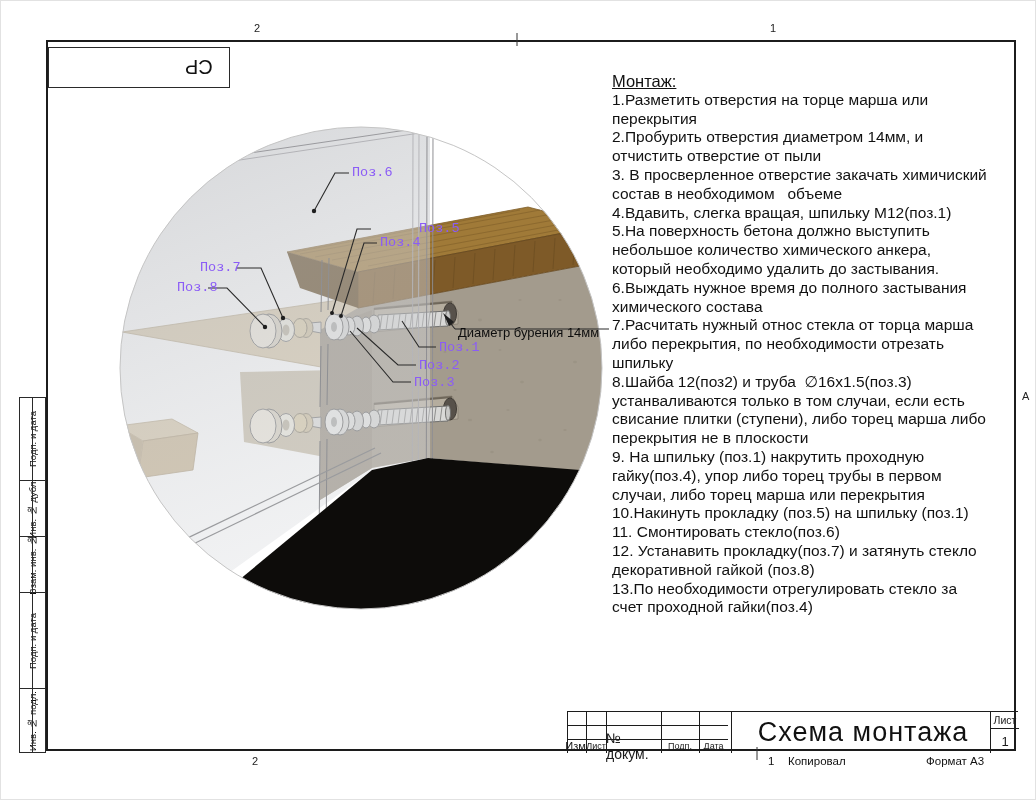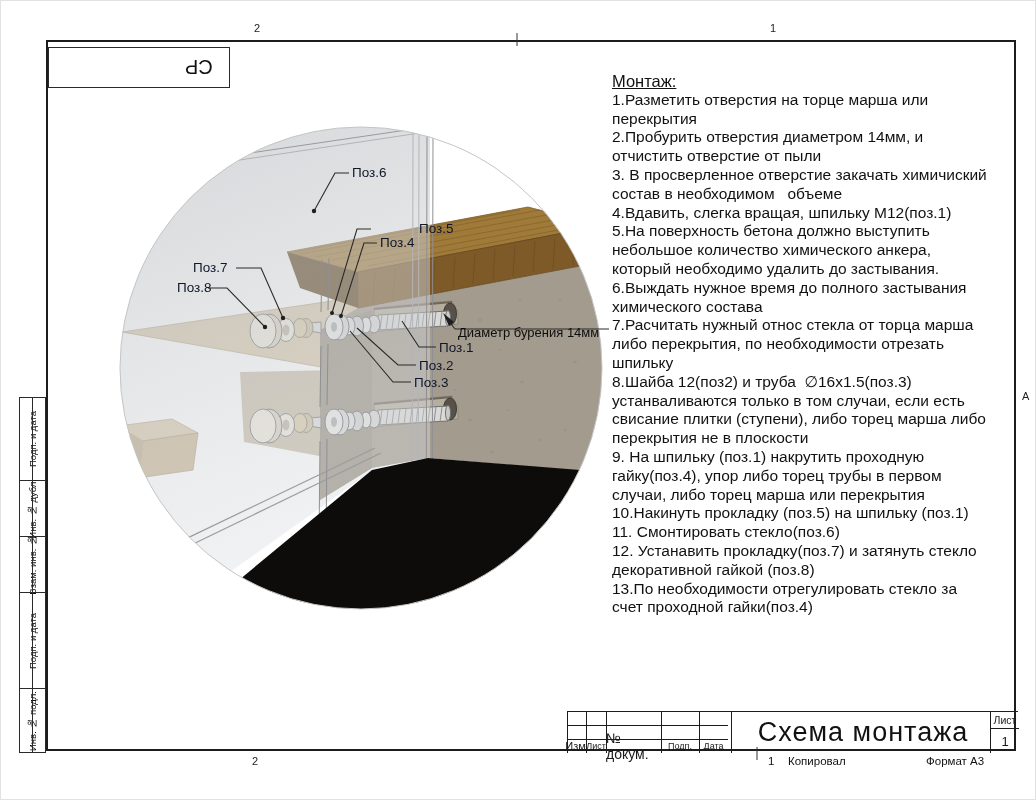--- a/index.html
+++ b/index.html
@@ -17,21 +17,21 @@
   
   .tb-line{border-top:1px solid #1c1c1c;}
   .tb-title{display:flex;align-items:center;justify-content:center;font-size:27px;letter-spacing:1px;color:#111;}
   .zone{font-size:11px;color:#222;}
   .footer-txt{font-size:11.5px;color:#111;}
   
   .instr{left:612px;top:72px;width:396px;font-size:15.5px;line-height:18.8px;color:#111;}
   .instr .step{white-space:pre-wrap;}
   .instr .head{white-space:pre-wrap;}
   
-  .callout{font-size:13.5px;color:#0f172a;white-space:nowrap;}
+  .callout{font-size:13.5px;color:#8b5cf6;white-space:nowrap;font-family:Liberation Mono, monospace;}
   .drill-note{font-size:13px;color:#0e0e0e;white-space:nowrap;}
   svg{position:absolute;left:0;top:0;pointer-events:none;}
 </style>
 </head>
 <body>
 
 <div class="page">
 
   <div class="abs frame"></div>
 
@@ -285,20 +285,20 @@
     </g>
     <polygon points="443,313 454,322 449,326" fill="#1e1e1e"></polygon>
 
     <path d="M517,33 L517,46" stroke="#333" stroke-width="1"></path>
     <path d="M757,747 L757,760" stroke="#333" stroke-width="1"></path>
   </svg>
 
   <div class="abs callout" style="left:352px;top:165px;">Поз.6</div>
   <div class="abs callout" style="left:374px;top:221px;margin-left:45px;">Поз.5</div>
   <div class="abs callout" style="left:380px;top:235px;">Поз.4</div>
-  <div class="abs callout" style="left:193px;top:260px;">Поз.7</div>
+  <div class="abs callout" style="left:200px;top:260px;">Поз.7</div>
   <div class="abs callout" style="left:177px;top:280px;">Поз.8</div>
   <div class="abs callout" style="left:439px;top:340px;">Поз.1</div>
   <div class="abs callout" style="left:419px;top:358px;">Поз.2</div>
   <div class="abs callout" style="left:414px;top:375px;">Поз.3</div>
   <div class="abs drill-note" style="left:458px;top:313px;margin-top:12px;">Диаметр бурения 14мм</div>
 
 </div>
 
 </body></html>

